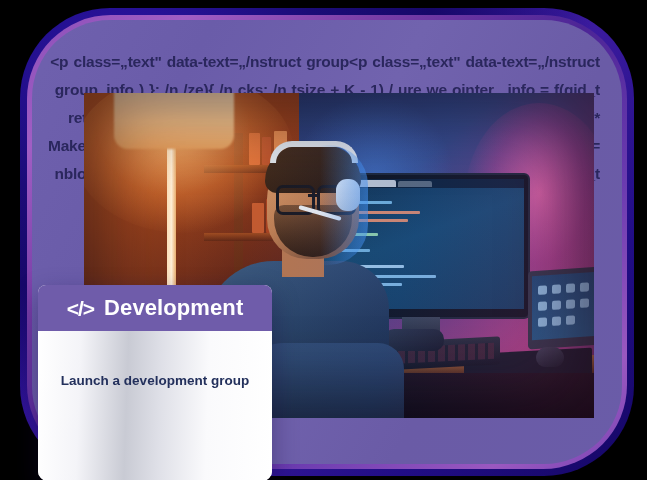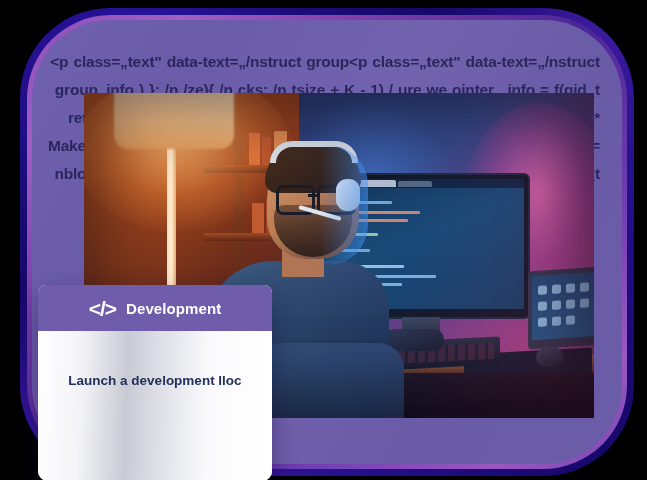--- a/index.html
+++ b/index.html
@@ -164,21 +164,21 @@
     border-radius:8px 8px 10px 10px;overflow:hidden;
     box-shadow:0 10px 26px rgba(20,8,60,.38);
     background:#fff;
   }
   #card-header{
     height:46px;background:#6f5caa;
     display:flex;align-items:center;justify-content:center;gap:10px;
     color:#fff;
   }
   #card-icon{font-size:21px;font-weight:bold;letter-spacing:-1px;line-height:1;}
-  #card-title{font-size:15px;font-weight:bold;letter-spacing:.1px;}
+  #card-title{font-size:22px;font-weight:bold;letter-spacing:.1px;}
   #card-body{
     height:150px;box-sizing:border-box;padding:22px 18px 0 18px;
     text-align:center;color:#25305c;
     background:
       linear-gradient(92deg, rgba(255,255,255,1) 0%, rgba(244,244,248,1) 18%,
                       rgba(196,198,208,.92) 38%, rgba(221,222,230,.95) 52%,
                       rgba(250,250,252,1) 72%, rgba(255,255,255,1) 100%);
   }
   #card-desc{font-size:13.5px;line-height:24px;font-weight:normal;}
   #card-cta{margin-top:20px;font-size:13.5px;font-weight:bold;color:#23305c;cursor:pointer;}
@@ -280,17 +280,17 @@
 
     </div>
   </div>
 
   <div id="card">
     <div id="card-header">
       <span id="card-icon">&lt;/&gt;</span>
       <span id="card-title">Development</span>
     </div>
     <div id="card-body">
-      <div id="card-cta">Launch a development lloc</div>
+      <div id="card-cta">Launch a development group</div>
     </div>
   </div>
 
 </div>
 
 </body></html>

